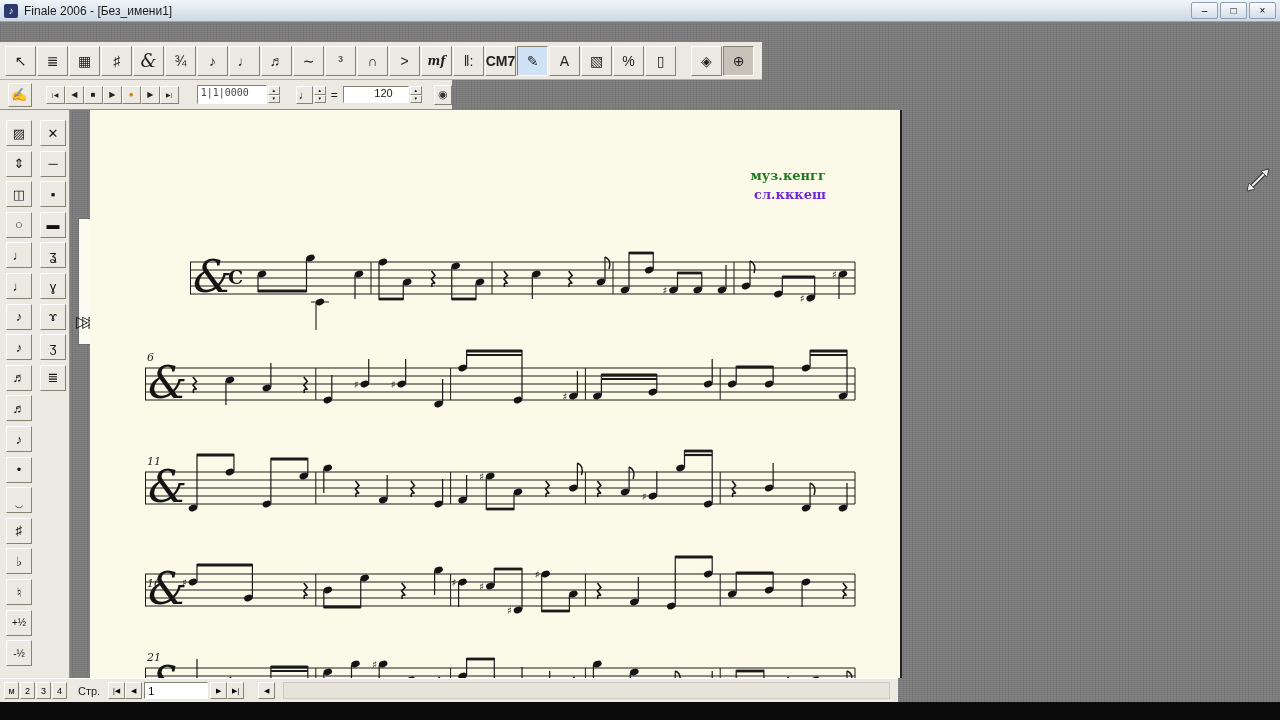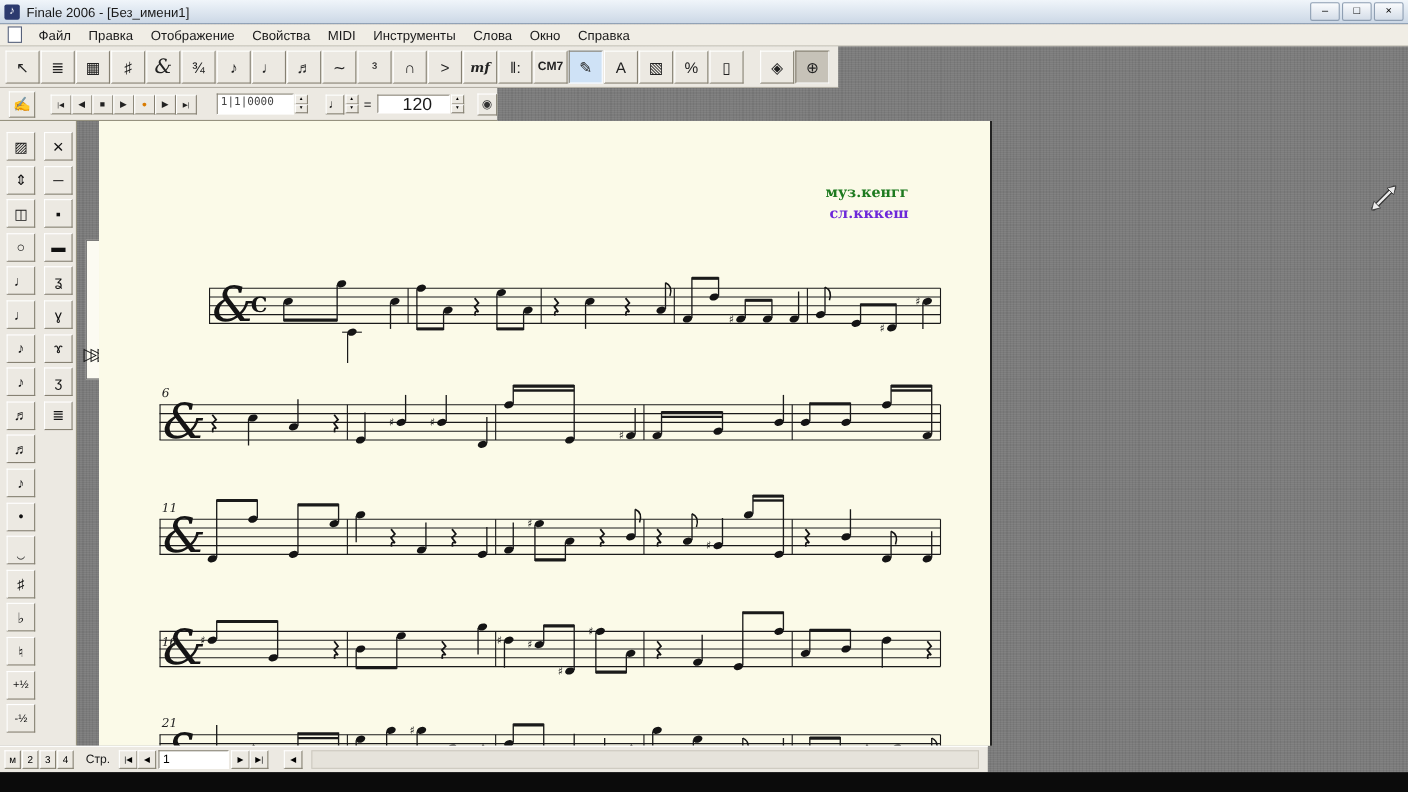--- a/index.html
+++ b/index.html
@@ -43,21 +43,21 @@
   .counterbox{margin-left:18px;display:flex;align-items:center;}
   .counter-field{width:62px;height:15px;font:10px "DejaVu Sans Mono",monospace;color:#444;
     padding:1px 3px;display:inline-block;}
   .spin{width:12px;height:17px;display:inline-flex;flex-direction:column;margin-left:1px;}
   .spin button{flex:1;font-size:5px;line-height:5px;padding:0;background:#ece9e2;border:1px solid;
     border-color:#fff #868173 #868173 #fff;}
   .tempo-area{margin-left:16px;display:flex;align-items:center;}
   .notebtn{width:17px;height:18px;background:#ece9e2;border:1px solid;border-color:#fff #868173 #868173 #fff;
     font-size:11px;padding:0;}
   .equals{margin:0 5px;font-size:12px;}
-  .tempo-field{width:34px;height:15px;font-size:16px;text-align:right;padding:0 15px;display:inline-block;}
+  .tempo-field{width:34px;height:15px;font-size:11px;text-align:right;padding:0 15px;display:inline-block;}
   .speakerbtn{margin-left:12px;width:26px;height:20px;background:#ece9e2;border:1px solid;
     border-color:#fff #868173 #868173 #fff;font-size:11px;padding:0;color:#333;}
   
   .palette{position:absolute;left:0;top:110px;width:70px;height:568px;box-sizing:border-box;
     background:#ece9e2;border-right:1px solid #96927f;}
   .pbtn{position:absolute;width:26px;height:26px;background:#ece9e2;border:1px solid;
     border-color:#fff #868173 #868173 #fff;display:flex;align-items:center;justify-content:center;
     font-size:13px;padding:0;color:#111;}
   
   .minipage{position:absolute;left:78px;top:218px;width:40px;height:127px;background:#fcfbf2;
@@ -94,34 +94,20 @@
   <div class="titlebar">
     <span class="app-icon">♪</span>
     <span>Finale 2006 - [Без_имени1]</span>
     <span class="winbtns">
       <button class="winbtn">–</button>
       <button class="winbtn">□</button>
       <button class="winbtn">×</button>
     </span>
   </div>
 
-  <div class="menubar">
-    <span class="mdi-icon"></span>
-    <nav id="menu-items" style="display:flex">
-        <span class="menu-item">Файл</span>
-        <span class="menu-item">Правка</span>
-        <span class="menu-item">Отображение</span>
-        <span class="menu-item">Свойства</span>
-        <span class="menu-item">MIDI</span>
-        <span class="menu-item">Инструменты</span>
-        <span class="menu-item">Слова</span>
-        <span class="menu-item">Окно</span>
-        <span class="menu-item">Справка</span>
-      </nav>
-  </div>
 
   <div class="toolbar" id="toolbar">
       <button class="tbtn">
         <span class="glyph">↖</span>
       </button>
       <button class="tbtn">
         <span class="glyph">≣</span>
       </button>
       <button class="tbtn">
         <span class="glyph">▦</span>
@@ -156,21 +142,21 @@
       <button class="tbtn">
         <span class="glyph">&gt;</span>
       </button>
       <button class="tbtn">
         <span class="glyph" style="font: italic bold 12px &quot;DejaVu Serif&quot;, serif;">mf</span>
       </button>
       <button class="tbtn">
         <span class="glyph">‖:</span>
       </button>
       <button class="tbtn">
-        <span class="glyph" style="font-weight: bold; font-size: 11px;">CM7</span>
+        <span class="glyph" style="font-weight: bold; font-size: 14px;">CM7</span>
       </button>
       <button class="tbtn active">
         <span class="glyph">✎</span>
       </button>
       <button class="tbtn">
         <span class="glyph">A</span>
       </button>
       <button class="tbtn">
         <span class="glyph">▧</span>
       </button>

